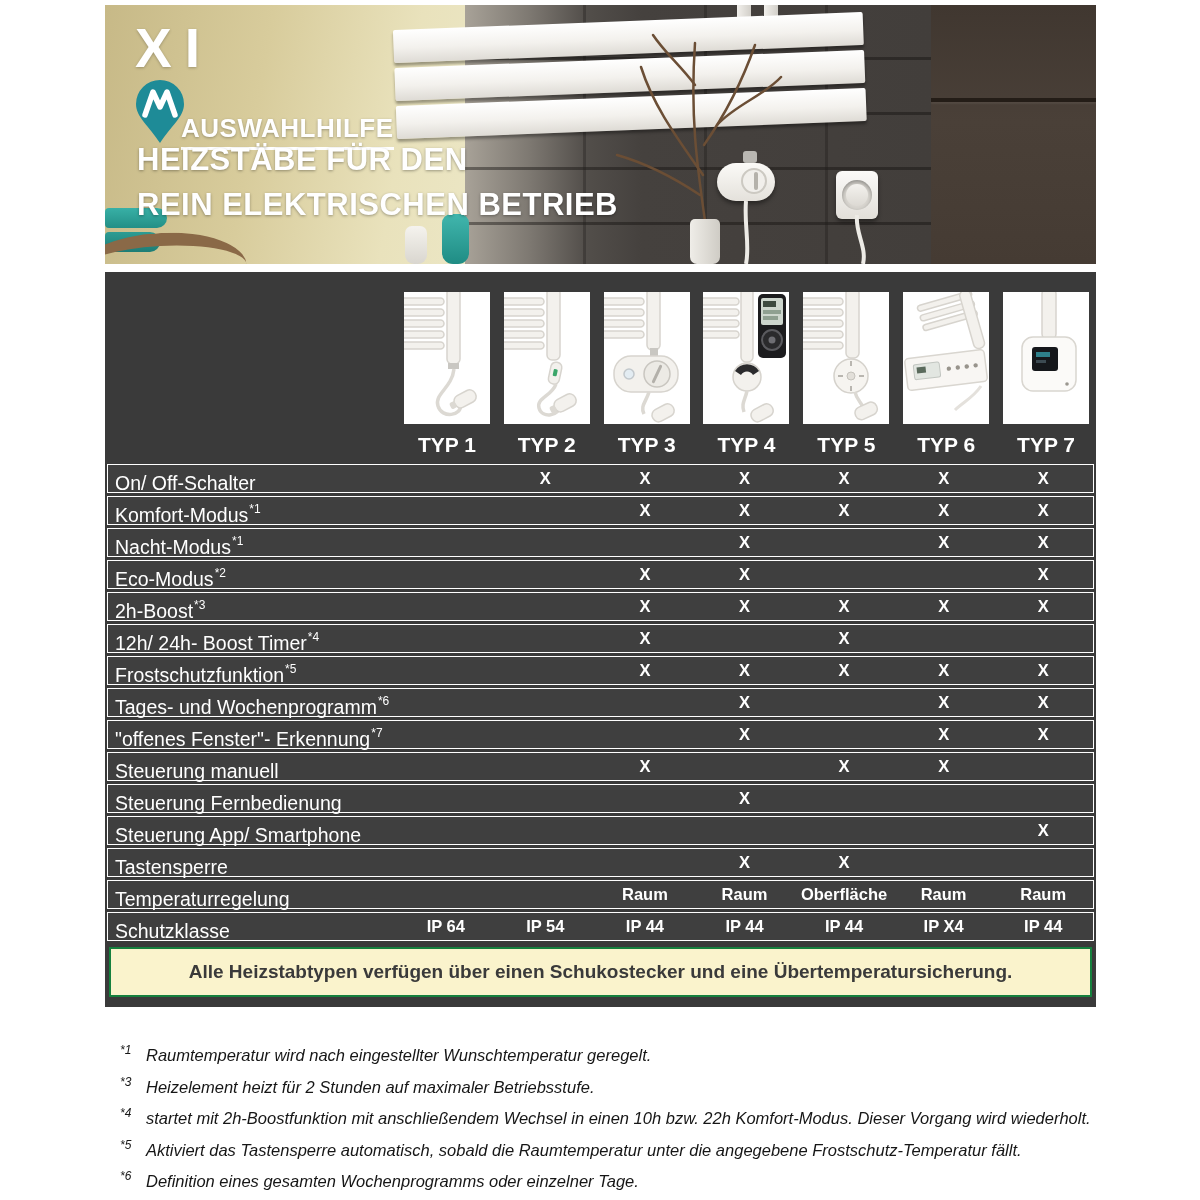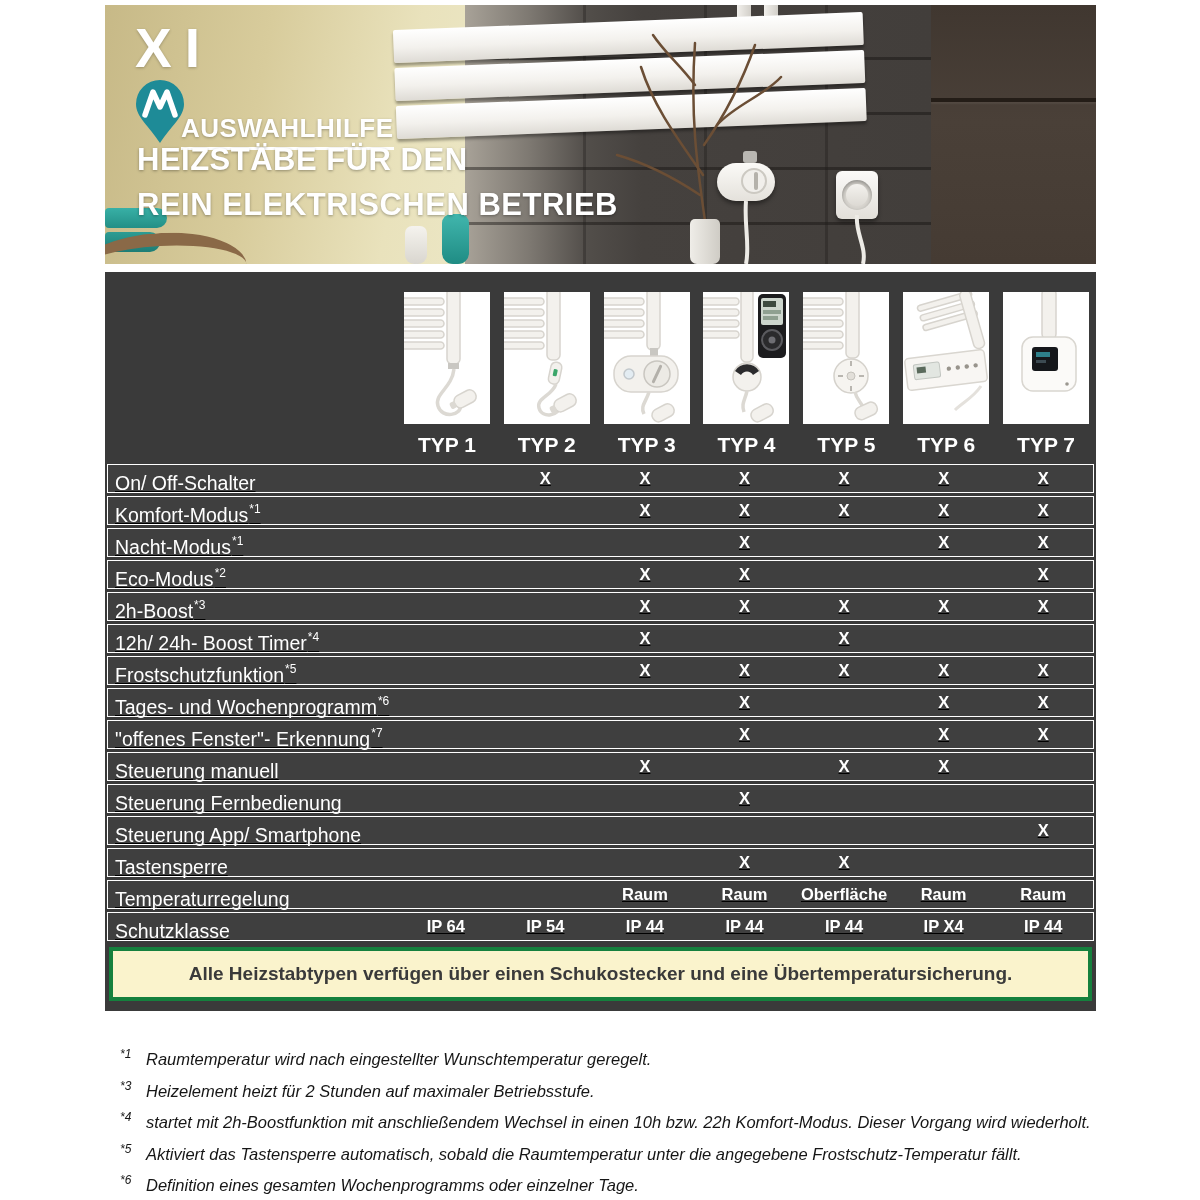--- a/index.html
+++ b/index.html
@@ -74,27 +74,27 @@
     line-height:45px;letter-spacing:.5px;text-shadow:0 1px 3px rgba(0,0,0,.35);white-space:nowrap;}
 
   
   .tablebox{margin-top:8px;background:#3a3a3a;padding:20px 0 10px;}
   .tgrid{display:grid;grid-template-columns:292px repeat(7,1fr);}
   .imgrow{height:134px;margin-bottom:2px;}
   .pcol{display:flex;justify-content:center;align-items:flex-start;}
   .panel{width:86px;height:132px;background:#ffffff;overflow:hidden;}
   .typrow{height:33px;line-height:33px;color:#fff;font-weight:bold;font-size:21px;
     text-align:center;margin-bottom:3px;}
-  .rows-host{display:block;text-decoration:underline;}
+  .rows-host{display:block;}
   .frow{display:grid;grid-template-columns:288px repeat(7,1fr);height:27px;line-height:26px;
     border:1px solid #ffffff;margin:0 2px 3px 2px;background:#3f3f3f;color:#fff;}
   .flabel{padding-left:7px;font-size:19.5px;white-space:nowrap;}
   .fsup{font-size:12px;position:relative;top:-1px;margin-left:1px;}
   .fcell{text-align:center;font-weight:bold;font-size:16.5px;}
-  .notebar{margin:6px 4px 0 4px;background:#faf3cc;border:4px solid #15803d;
+  .notebar{margin:6px 4px 0 4px;background:#faf3cc;border:2px solid #15803d;
     height:46px;line-height:46px;text-align:center;font-weight:bold;font-size:19px;color:#3a3a3a;}
 
   
   .footnotes{margin:30px 0 0 15px;font-style:italic;font-size:16.5px;color:#161616;}
   .fnote{line-height:27px;white-space:nowrap;}
   .fnmark{display:inline-block;width:26px;font-size:12px;vertical-align:super;font-style:italic;}
 
   
   .sk{stroke:#d7d4ce;fill:#f3f1ed;}
 </style>

